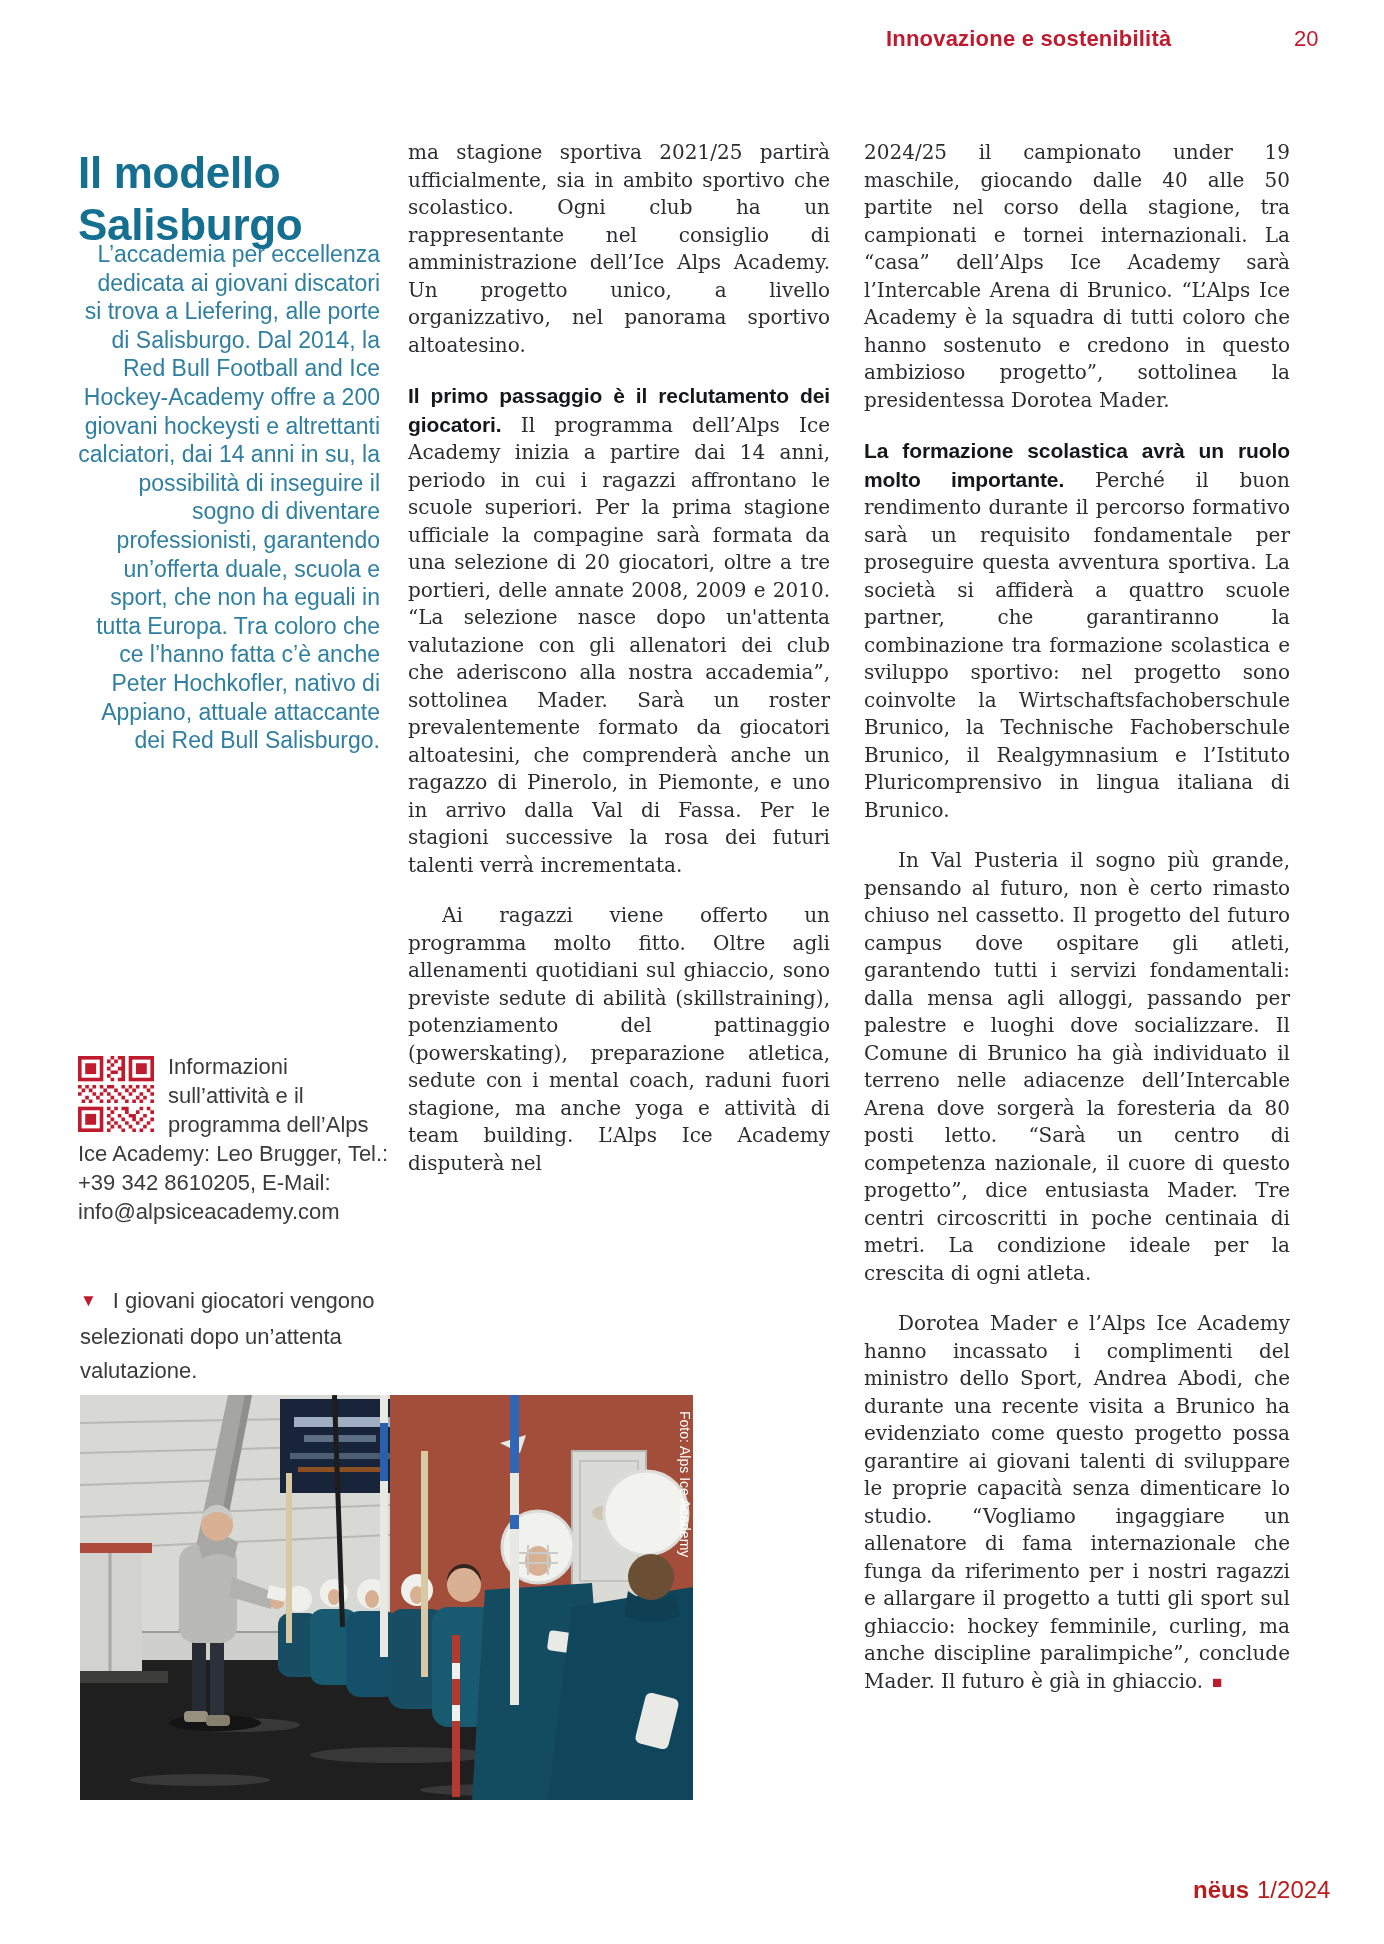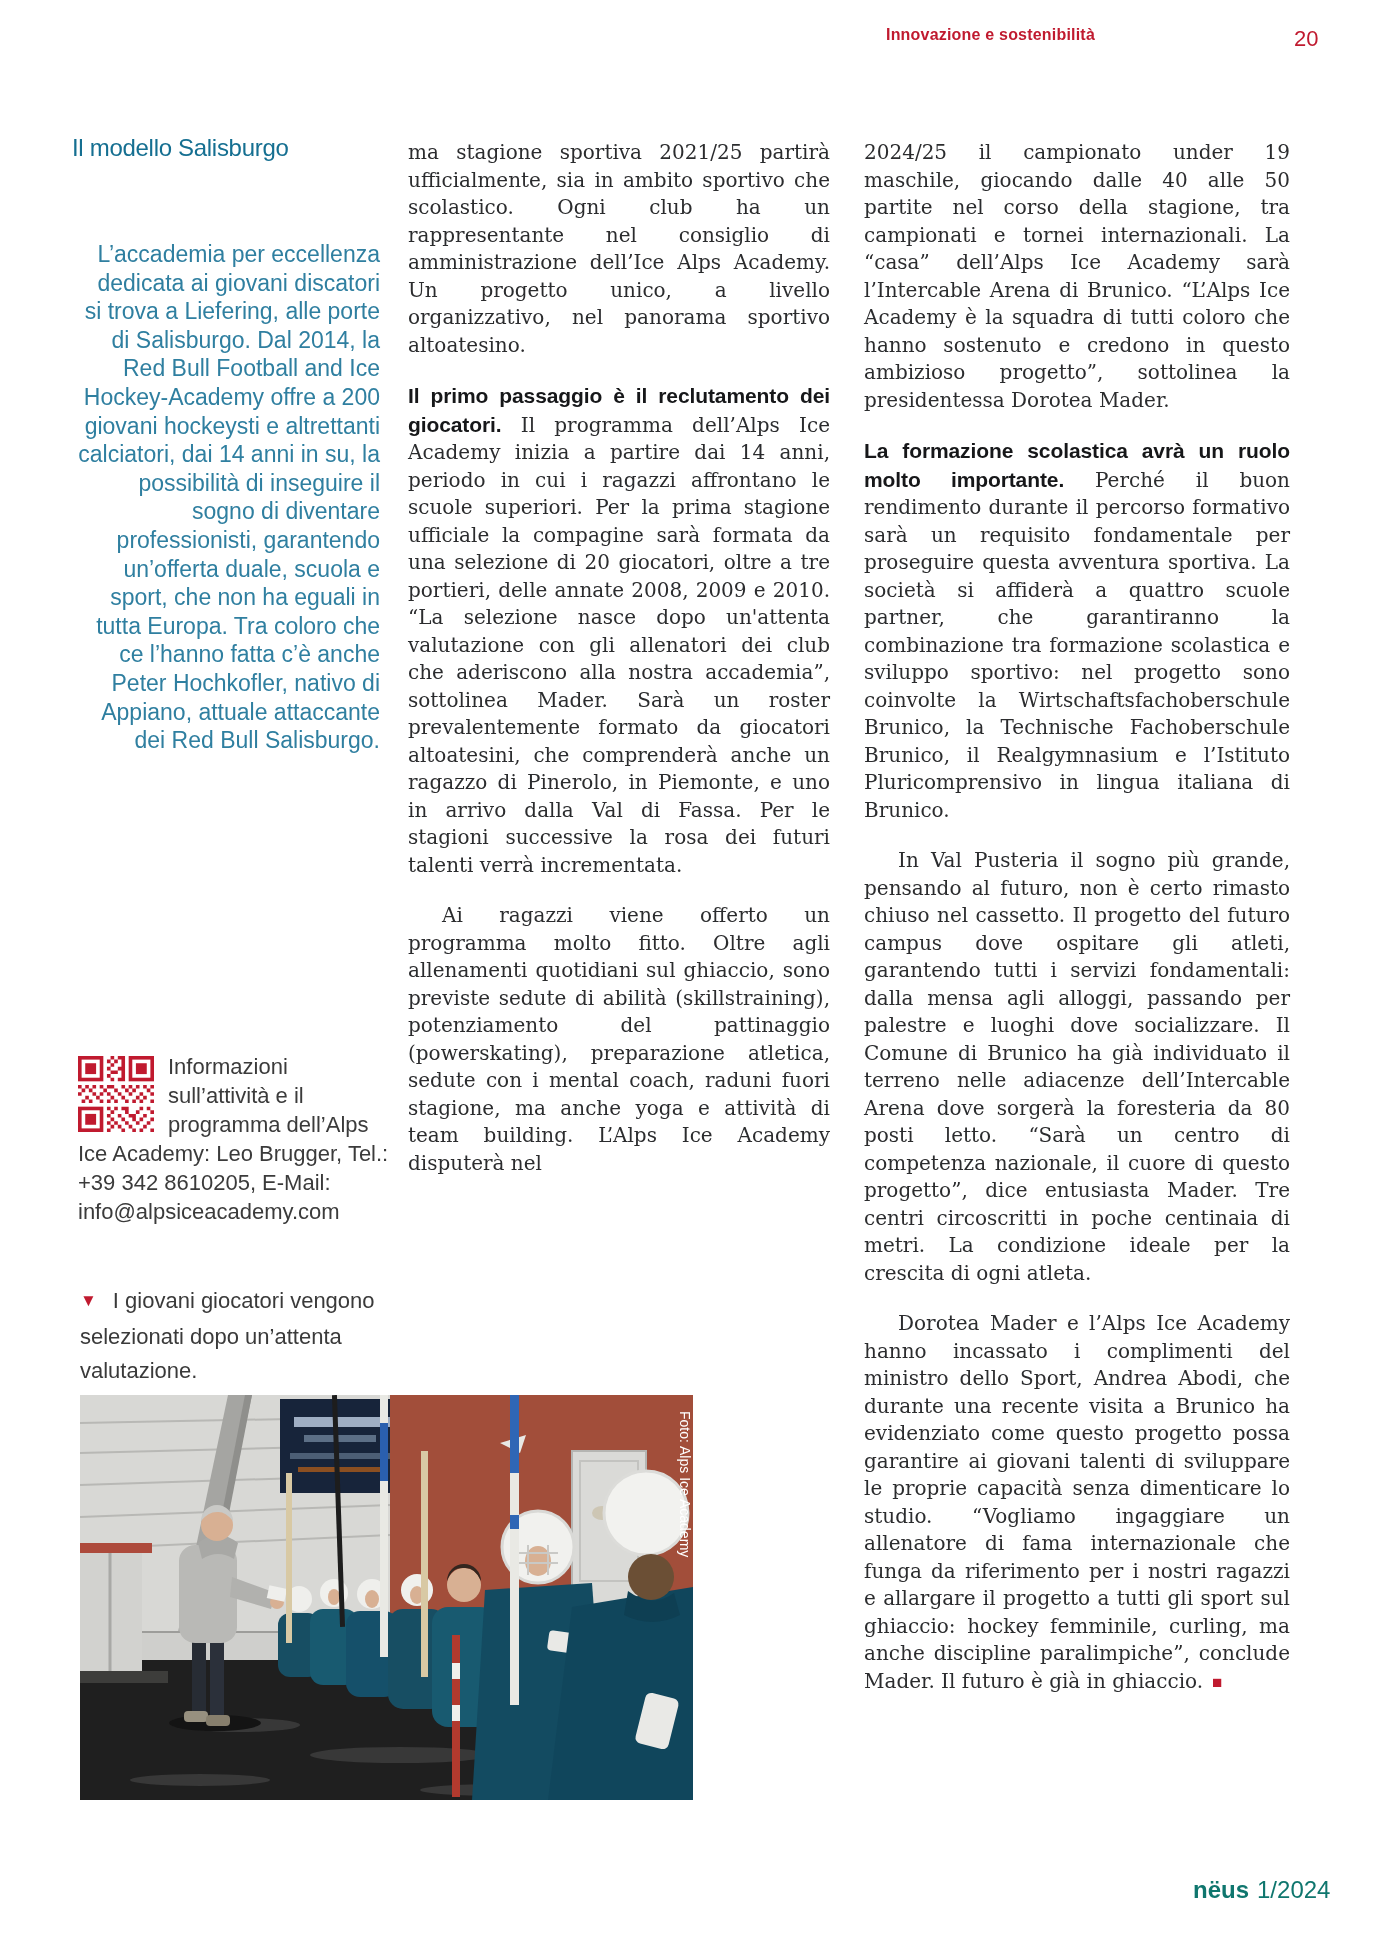--- a/index.html
+++ b/index.html
@@ -3,29 +3,29 @@
 <meta charset="utf-8">
 <style>
   html,body{margin:0;padding:0;}
   body{
     width:1384px;height:1944px;position:relative;background:#ffffff;
     font-family:"Liberation Sans",sans-serif;color:#2b2c2e;overflow:hidden;
   }
   
   .kicker{
     position:absolute;left:886px;top:26px;width:360px;
-    font-weight:bold;font-size:16px;color:#c01a2f;letter-spacing:.2px;
+    font-weight:bold;font-size:22px;color:#c01a2f;letter-spacing:.2px;
   }
   .pagenum{
     position:absolute;left:1294px;top:26px;font-size:22px;color:#c01a2f;
   }
   
   .title{
-    position:absolute;left:72px;top:118px;width:300px;
-    font-weight:normal;font-size:24px;line-height:1.16;color:#156f91;letter-spacing:-.3px;
+    position:absolute;left:78px;top:118px;width:300px;
+    font-weight:bold;font-size:44px;line-height:1.16;color:#156f91;letter-spacing:-.3px;
   }
   .standfirst{
     position:absolute;left:78px;top:240px;width:302px;
     font-size:23px;line-height:28.6px;color:#2f7fa0;text-align:right;
   }
   .infobox{
     position:absolute;left:78px;top:1052px;width:312px;
     font-size:22px;line-height:29px;color:#3b3b3b;
   }
   .infobox .qr{
@@ -56,21 +56,21 @@
   .col p.ind{text-indent:34px;}
   .lead{
     font-family:"Liberation Sans",sans-serif;font-weight:bold;
     font-size:21px;color:#161719;letter-spacing:-.1px;
   }
   .endmark{
     color:#c01a2f;font-size:17px;margin-left:9px;font-family:"Liberation Sans",sans-serif;
   }
   
   .footer{
-    position:absolute;left:1193px;top:1876px;font-size:24px;color:#0f766e;white-space:nowrap;
+    position:absolute;left:1193px;top:1876px;font-size:24px;color:#b91c1c;white-space:nowrap;
   }
   .footer .mag{font-weight:bold;margin-right:8px;}
 </style>
 </head>
 <body>
 
 <div class="kicker">Innovazione e sostenibilità</div>
 <div class="pagenum">20</div>
 
 <h1 class="title">Il modello Salisburgo</h1>

